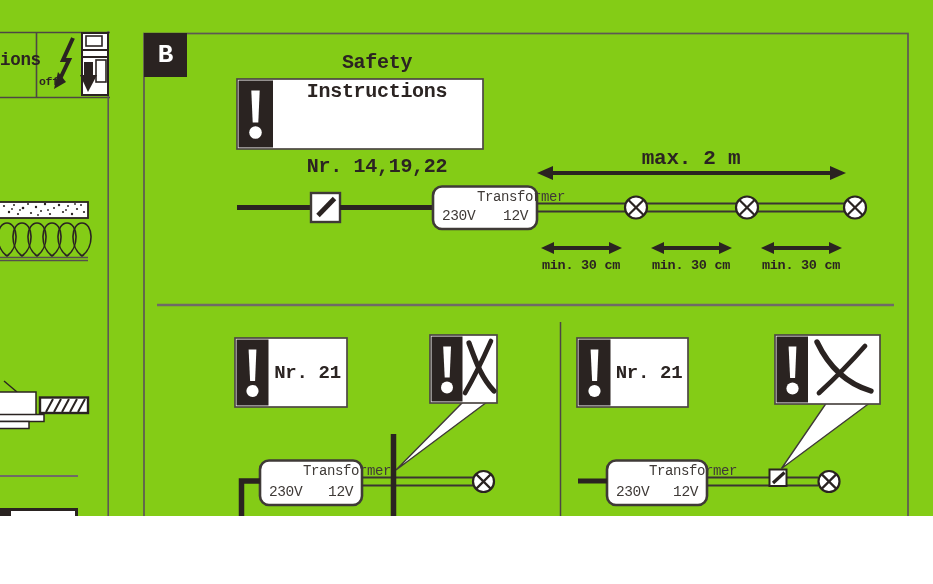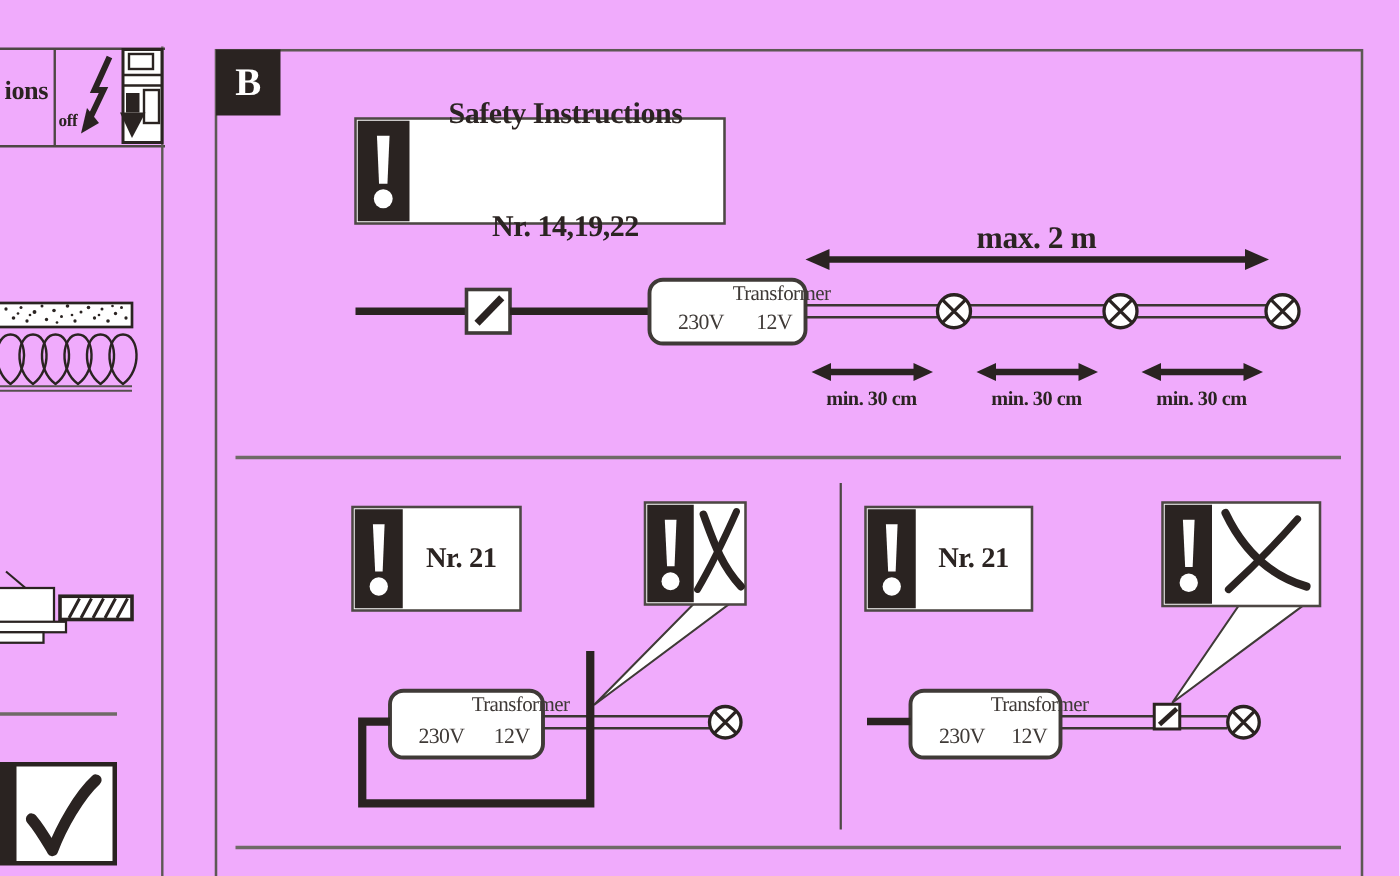--- a/index.html
+++ b/index.html
@@ -1,31 +1,31 @@
 <!DOCTYPE html>
 <html><head>
 <meta charset="utf-8">
 <style>
   html,body{margin:0;padding:0;background:#fff;}
-  #page{position:relative;width:933px;height:584px;background:#f0abfc;overflow:hidden;
-        font-family:Liberation Serif, serif;color:#2b2422;}
+  #page{position:relative;width:933px;height:516px;background:#84cc16;overflow:hidden;
+        font-family:Liberation Mono, monospace;color:#2b2422;}
   #art{position:absolute;left:0;top:0;}
   .abs{position:absolute;}
   .bold{font-weight:bold;letter-spacing:-0.3px;text-align:right;}
   .center{display:flex;align-items:center;justify-content:center;text-align:center;}
   .b-label{background:#2a2321;color:#fff;font-weight:bold;font-size:26px;}
   .safety-text{flex-direction:column;line-height:29px;font-size:20px;gap:46px;}
   .nr-label{font-size:19px;}
   .dim-label{font-size:13.5px;}
   .max-label{font-size:21px;}
   .ions{font-size:17.5px;text-align:right;}
   .off{font-size:11.5px;}
   .tbox{position:absolute;color:#3f3a37;font-size:14.5px;letter-spacing:-0.4px;}
   .t-title{position:absolute;top:3px;left:0;width:100%;text-align:center;font-size:14px;padding-left:36px;}
-  .t-230{position:absolute;left:19px;bottom:5px;}
+  .t-230{position:absolute;left:9px;bottom:5px;}
   .t-12{position:absolute;right:9px;bottom:5px;}
 </style>
 </head>
 <body>
 
 <div id="page">
 
 <svg id="art" width="933" height="584" viewBox="0 0 933 584">
 
   <g stroke="#4d4744" stroke-width="1.6" fill="none">

